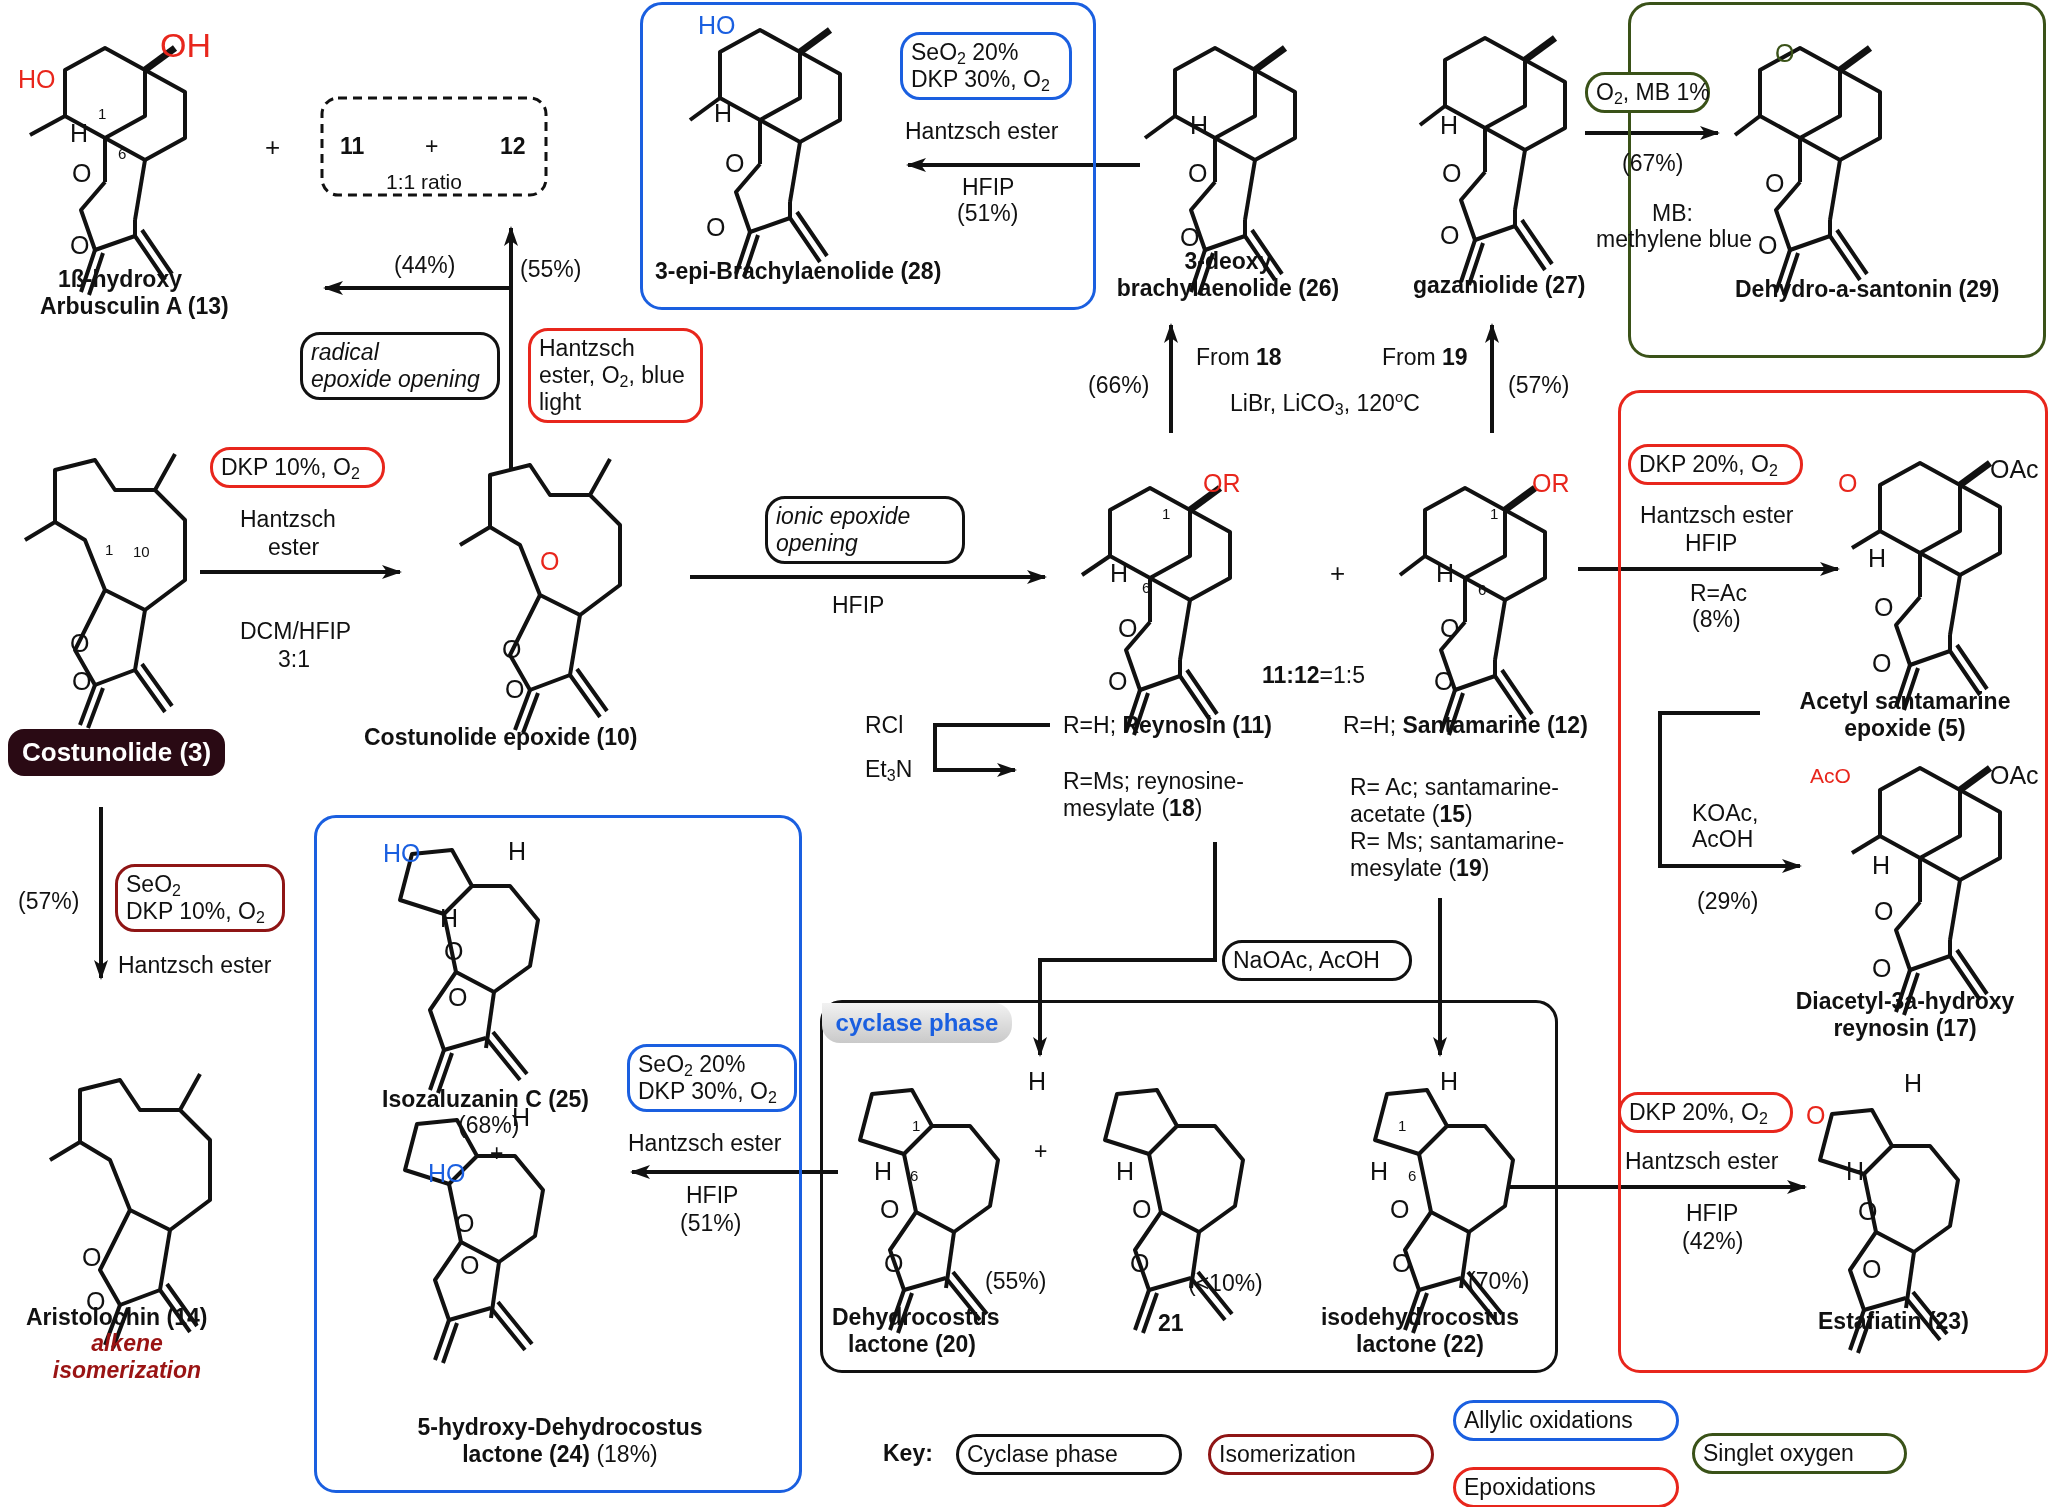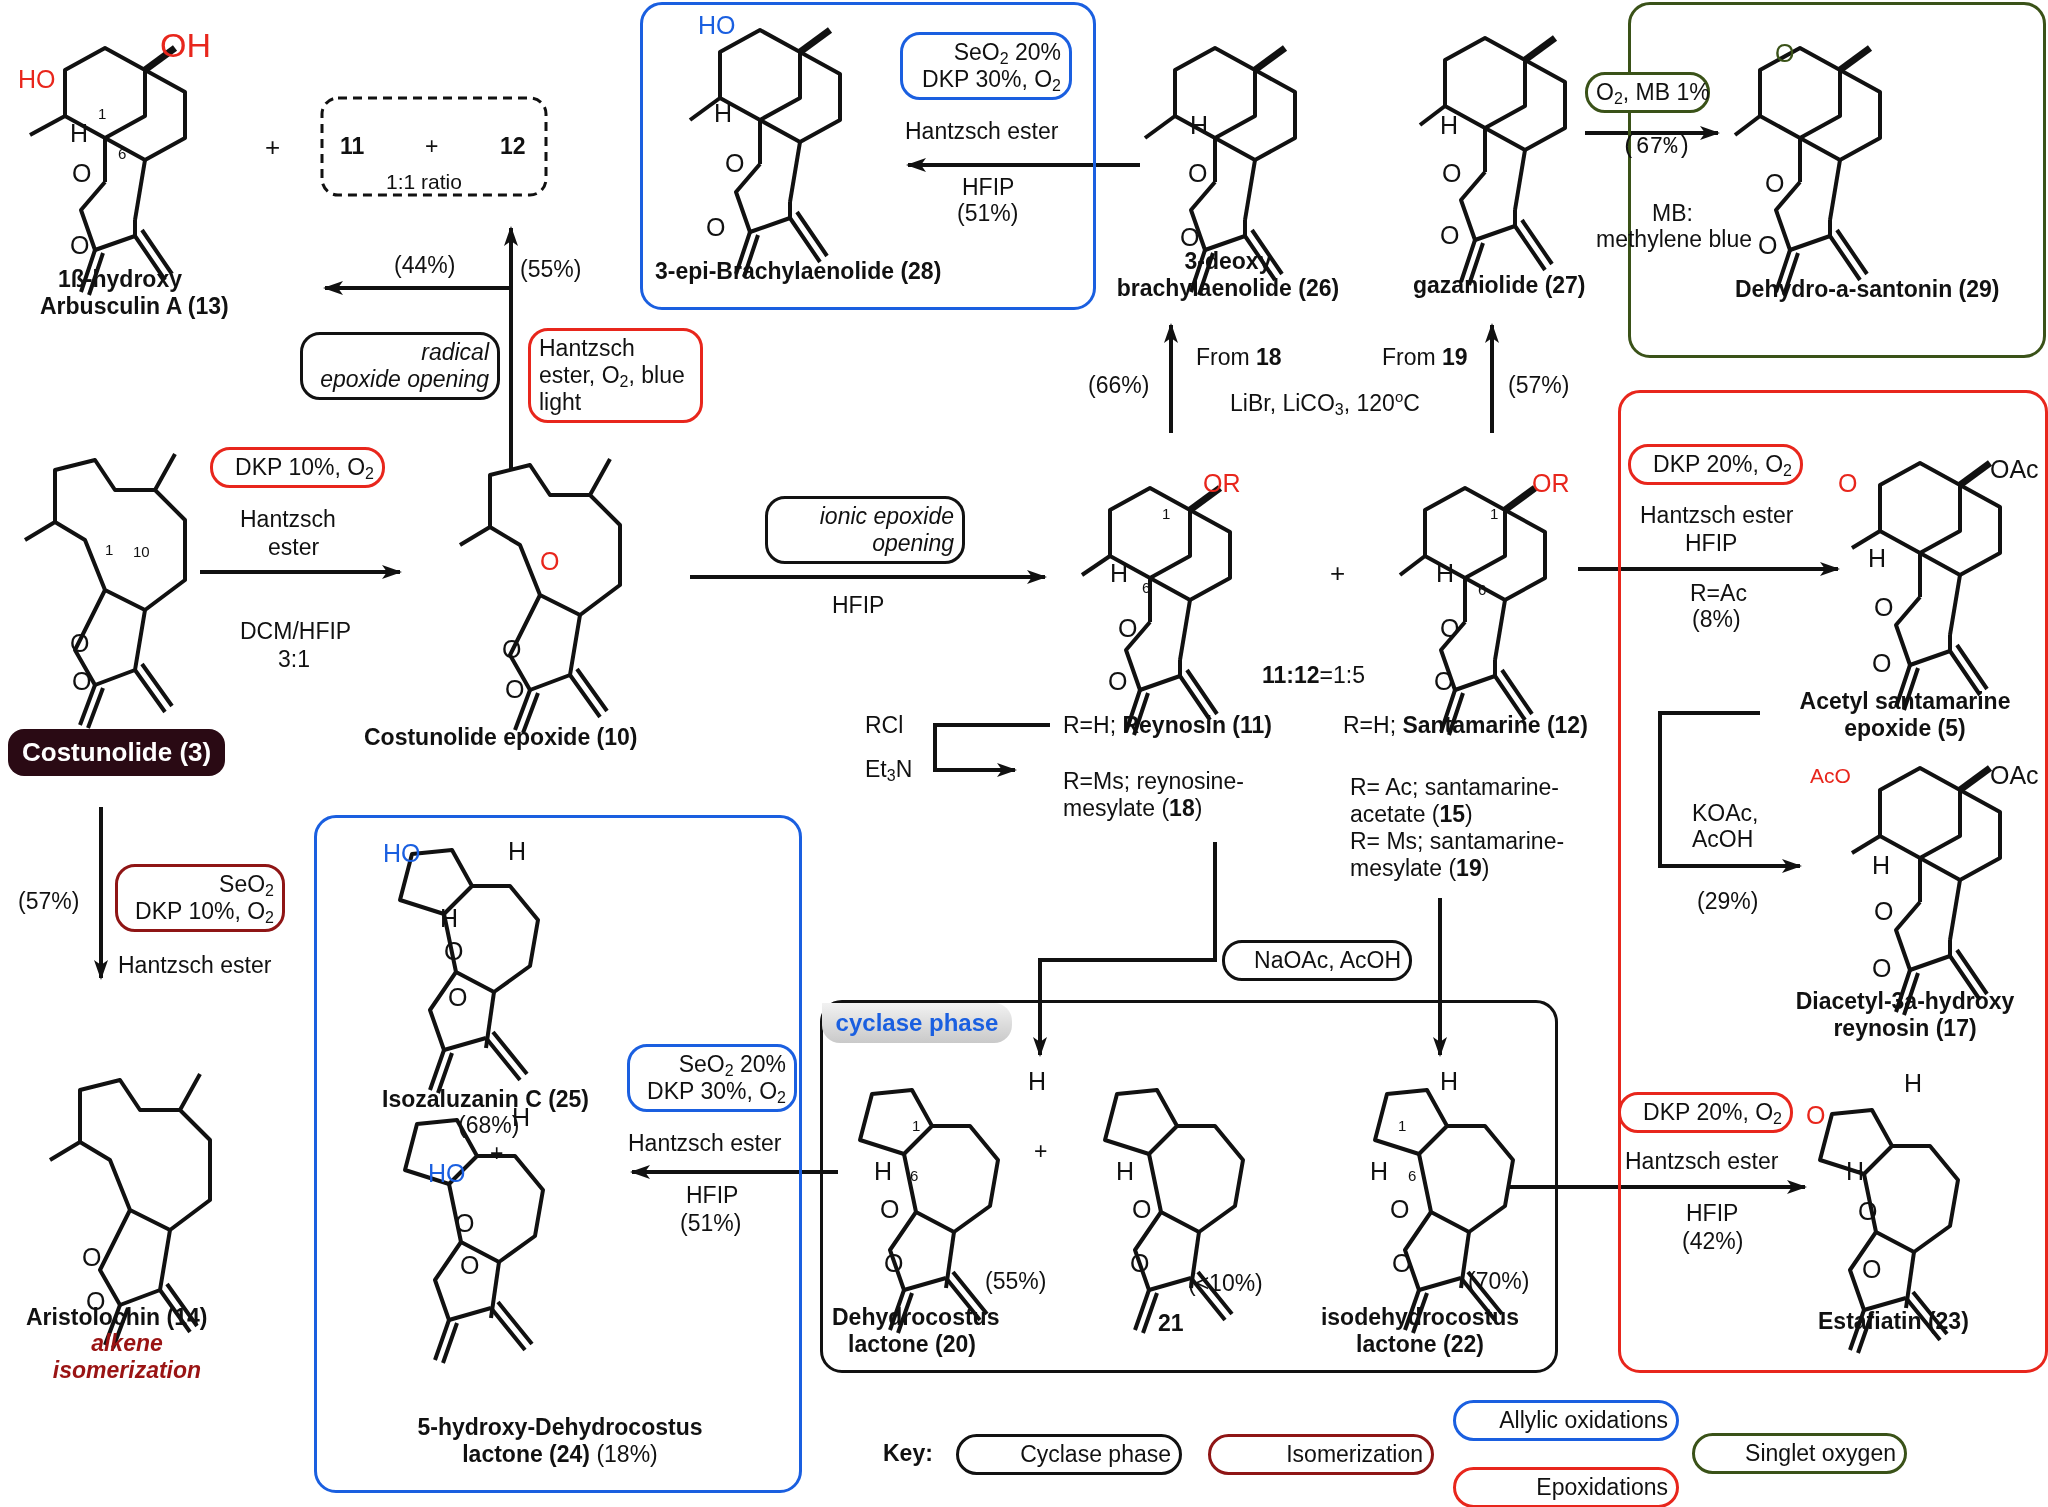--- a/index.html
+++ b/index.html
@@ -2,21 +2,21 @@
 <html><head>
 <meta charset="utf-8">
 <style>
   html,body{margin:0;padding:0;background:#fff;}
   #stage{position:relative;width:2048px;height:1507px;overflow:hidden;background:#fff;font-family:"Liberation Sans",sans-serif;color:#111;}
   svg#scheme{position:absolute;left:0;top:0;}
   .t{position:absolute;font-size:23px;line-height:27px;text-align:center;white-space:nowrap;}
   .b{font-weight:bold;}
   .i{font-style:italic;}
   .box{position:absolute;border:3px solid #111;border-radius:22px;box-sizing:border-box;}
-  .pill{position:absolute;border:3px solid;border-radius:20px;box-sizing:border-box;font-size:23px;line-height:27px;text-align:right;padding:4px 8px;white-space:nowrap;background:#fff;}
+  .pill{position:absolute;border:3px solid;border-radius:20px;box-sizing:border-box;font-size:23px;line-height:27px;text-align:left;padding:4px 8px;white-space:nowrap;background:#fff;}
   .red{border-color:#e8261c;}
   .blue{border-color:#1a5fe0;}
   .green{border-color:#3a5218;}
   .dred{border-color:#8f1515;}
   .black{border-color:#111;}
   .label-red{color:#e8261c;}
   .label-blue{color:#1a5fe0;}
   .label-dred{color:#9a1414;}
   sub{font-size:16px;vertical-align:-4px;line-height:0;}
   sup{font-size:15px;vertical-align:9px;line-height:0;}
@@ -203,21 +203,21 @@
 <span class="t" style="left:1442px;top:160px;font-size:25px;">O</span>
 <span class="t" style="left:1440px;top:222px;font-size:25px;">O</span>
 <span class="t b" style="left:1413px;top:272px;">gazaniolide (27)</span>
 
 <span class="t" style="left:1775px;top:40px;font-size:25px;color:#3a5218;">O</span>
 <span class="t" style="left:1765px;top:170px;font-size:25px;">O</span>
 <span class="t" style="left:1758px;top:232px;font-size:25px;">O</span>
 <div class="pill green" style="left:1585px;top:72px;width:125px;">
   <span>O</span><sub>2</sub><span>, MB 1%</span>
 </div>
-<span class="t" style="left:1622px;top:134px;font-family:Liberation Mono, monospace;">(67%)</span>
+<span class="t" style="left:1622px;top:150px;">(67%)</span>
 <span class="t" style="left:1652px;top:200px;">MB:</span>
 <span class="t" style="left:1596px;top:226px;">methylene blue</span>
 <span class="t b" style="left:1735px;top:276px;">Dehydro-a-santonin (29)</span>
 
 <span class="t" style="left:1088px;top:372px;">(66%)</span>
 <span class="t" style="left:1196px;top:344px;"><span>From </span><b>18</b></span>
 <span class="t" style="left:1382px;top:344px;"><span>From </span><b>19</b></span>
 <span class="t" style="left:1230px;top:390px;"><span>LiBr, LiCO</span><sub>3</sub><span>, 120</span><sup>o</sup><span>C</span></span>
 <span class="t" style="left:1508px;top:372px;">(57%)</span>
 

